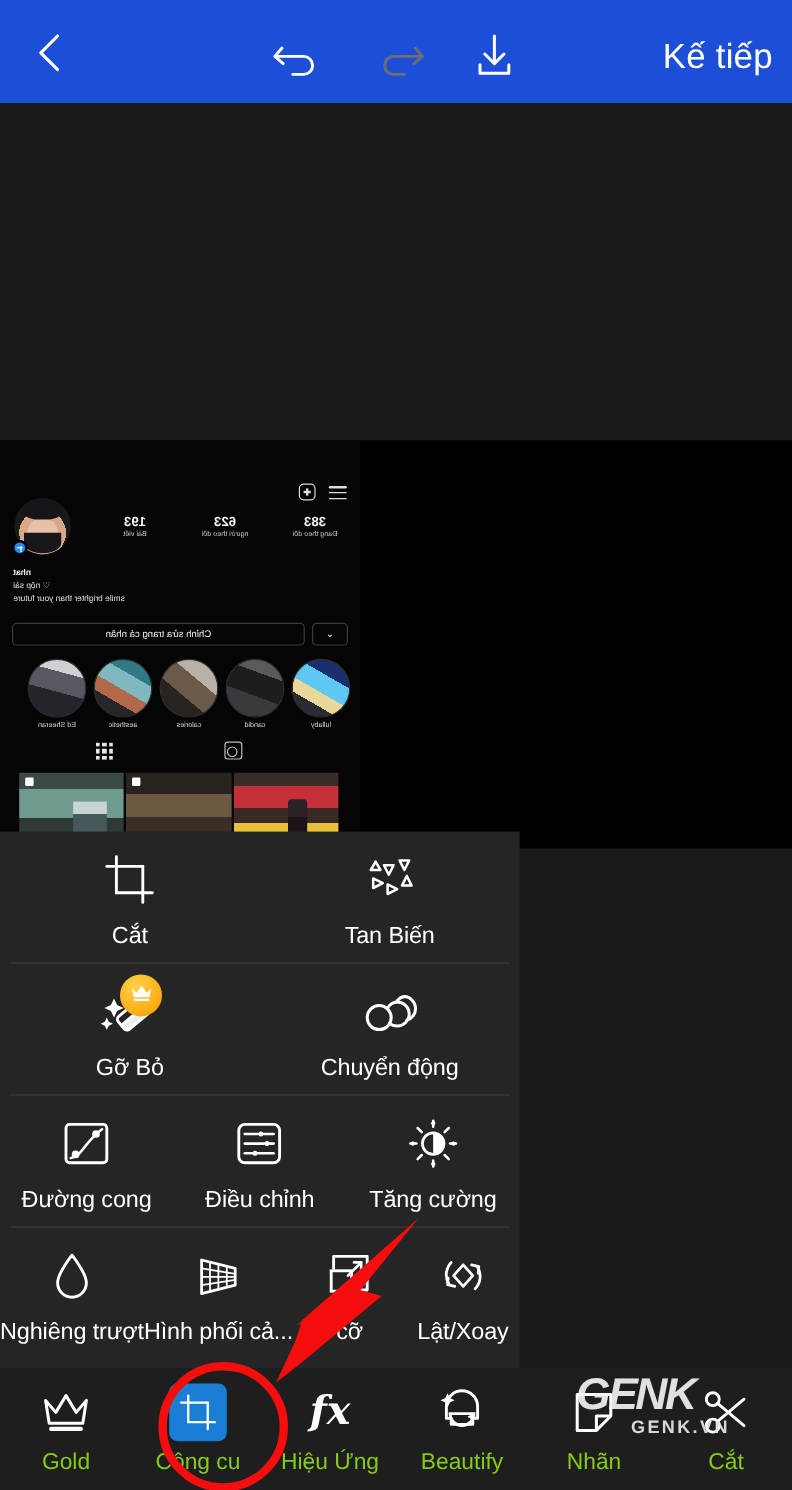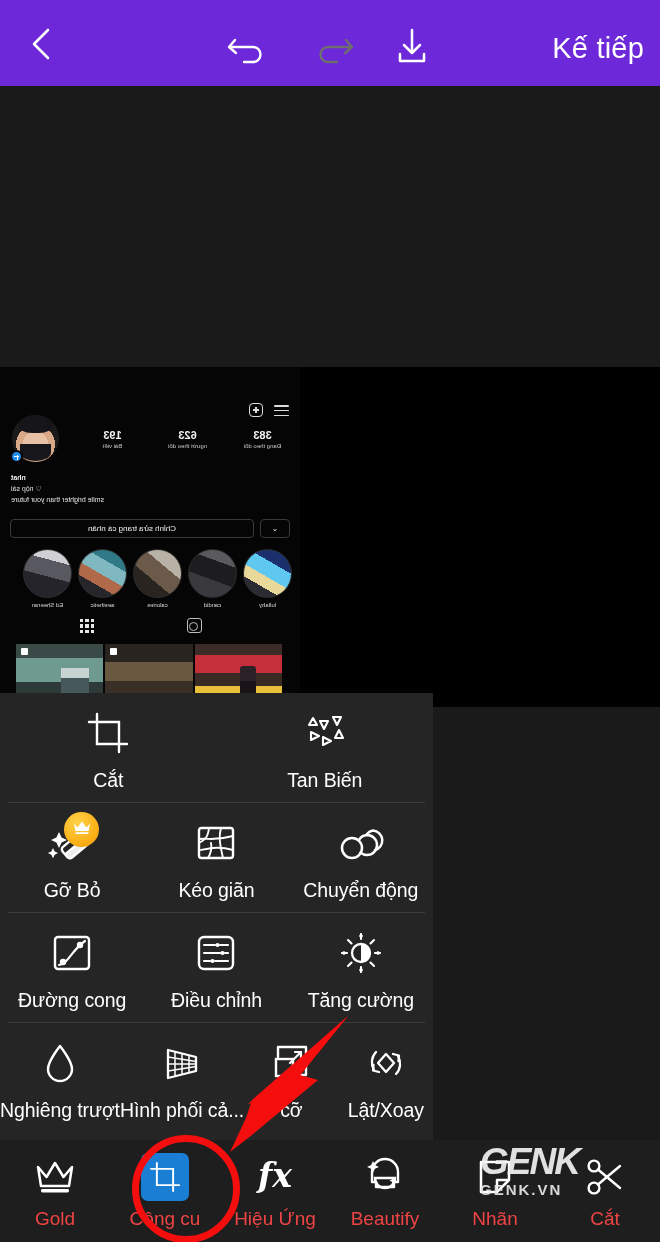--- a/index.html
+++ b/index.html
@@ -6,21 +6,21 @@
   html,body { background:#000; }
   body {
     width:660px; height:1242px; position:relative; overflow:hidden;
     font-family:"Liberation Sans","DejaVu Sans",sans-serif;
     color:#fff; -webkit-font-smoothing:antialiased;
   }
 
   
   #topbar {
     position:absolute; left:0; top:0; width:660px; height:86px;
-    background:#6d28d9; display:flex; align-items:center;
+    background:#1d4ed8; display:flex; align-items:center;
   }
   #topbar .tb-back { position:absolute; left:14px; top:28px; width:56px; height:36px;
     display:flex; align-items:center; justify-content:center; }
   #topbar .tb-undo { position:absolute; left:218px; top:28px; width:60px; height:40px;
     display:flex; align-items:center; justify-content:center; }
   #topbar .tb-redo { position:absolute; left:303px; top:28px; width:60px; height:40px;
     display:flex; align-items:center; justify-content:center; }
   #topbar .tb-save { position:absolute; left:382px; top:26px; width:60px; height:44px;
     display:flex; align-items:center; justify-content:center; }
   #topbar .tb-next {
@@ -133,37 +133,37 @@
   }
 
   
   #bottomnav {
     position:absolute; left:0; bottom:0; width:660px; height:102px;
     background:#1e1e1e; display:flex; align-items:center;
   }
   .nav-item { width:110px; flex:none; display:flex; flex-direction:column;
     align-items:center; justify-content:center; position:relative; }
   .nav-ic { width:50px; height:50px; display:flex; align-items:center; justify-content:center; }
-  .nav-lb { font-size:19px; color:#ef4444; margin-top:6px; white-space:nowrap; }
+  .nav-lb { font-size:19px; color:#84cc16; margin-top:6px; white-space:nowrap; }
   .nav-sel-box { width:48px; height:48px; background:#1a7fd4; border-radius:7px;
     display:flex; align-items:center; justify-content:center; }
 
   
   #annot { position:absolute; left:0; top:0; width:660px; height:1242px; pointer-events:none; }
   #redcircle {
     position:absolute; left:132px; top:1135px; width:108px; height:108px;
     border:7px solid #f40e0e; border-radius:50%;
   }
 
   
   #watermark { position:absolute; right:2px; bottom:35px; width:178px; height:64px; }
   .wm-genk { font-family:"Liberation Sans",sans-serif; font-style:italic; font-weight:bold;
     font-size:37px; color:#f2f2f2; letter-spacing:-2px; line-height:38px; opacity:.92; }
   .wm-sub { font-family:"Liberation Sans",sans-serif; font-weight:bold; font-size:15px;
-    color:#e8e8e8; letter-spacing:2px; text-align:left; padding-right:4px; opacity:.92; }
+    color:#e8e8e8; letter-spacing:2px; text-align:center; padding-right:4px; opacity:.92; }
 </style>
 </head>
 <body>
 
 <div id="topbar">
   <div class="tb-back">
     <span>
       <svg width="30" height="40" viewBox="0 0 30 40">
         <polyline points="21,6 7,20 21,34" fill="none" stroke="#fff" stroke-width="2.6" stroke-linecap="round" stroke-linejoin="round"></polyline>
       </svg>
@@ -349,35 +349,20 @@
                 <path d="M2 4.5 L5.6 8.5 L10 2.6 L14.4 8.5 L18 4.5 L16.6 12 L3.4 12 Z" fill="#fff"></path>
                 <rect x="3.4" y="13.2" width="13.2" height="1.9" rx=".8" fill="#fff"></rect>
               </svg>
             </span>
           </div>
         </div>
         <div class="tool-lb">Gỡ Bỏ</div>
       </div>
       <div class="tool-cell">
         <div class="tool-ic">
-          <svg width="46" height="44" viewBox="0 0 46 44">
-            <rect x="6" y="7" width="34" height="30" rx="2.6" fill="none" stroke="#fff" stroke-width="2.4"></rect>
-            <g fill="none" stroke="#fff" stroke-width="1.9" stroke-linecap="round">
-              <path d="M16 7 C15 16 12 19 6 22"></path>
-              <path d="M28 7 C26 14 26 20 30 37"></path>
-              <path d="M6 18 C16 17 22 20 40 15"></path>
-              <path d="M8 29 C18 27 26 25 40 29"></path>
-              <path d="M18 22 C19 27 18 32 15 37"></path>
-            </g>
-          </svg>
-        </div>
-        <div class="tool-lb">Kéo giãn</div>
-      </div>
-      <div class="tool-cell">
-        <div class="tool-ic">
           <svg width="52" height="44" viewBox="0 0 52 44">
             <ellipse cx="17" cy="27" rx="10" ry="10" fill="none" stroke="#fff" stroke-width="2.5"></ellipse>
             <path d="M24 19 a10 10 0 0 1 8 -5 a10 10 0 0 1 0 20 a10 10 0 0 1 -6.5 -2.4" fill="none" stroke="#fff" stroke-width="2.5" stroke-linecap="round"></path>
             <path d="M32 13 a10 10 0 0 1 6 -3.5 a10 10 0 0 1 2 19.6" fill="none" stroke="#fff" stroke-width="2.5" stroke-linecap="round"></path>
           </svg>
         </div>
         <div class="tool-lb">Chuyển động</div>
       </div>
     </div>
     <div class="row-sep"></div>

